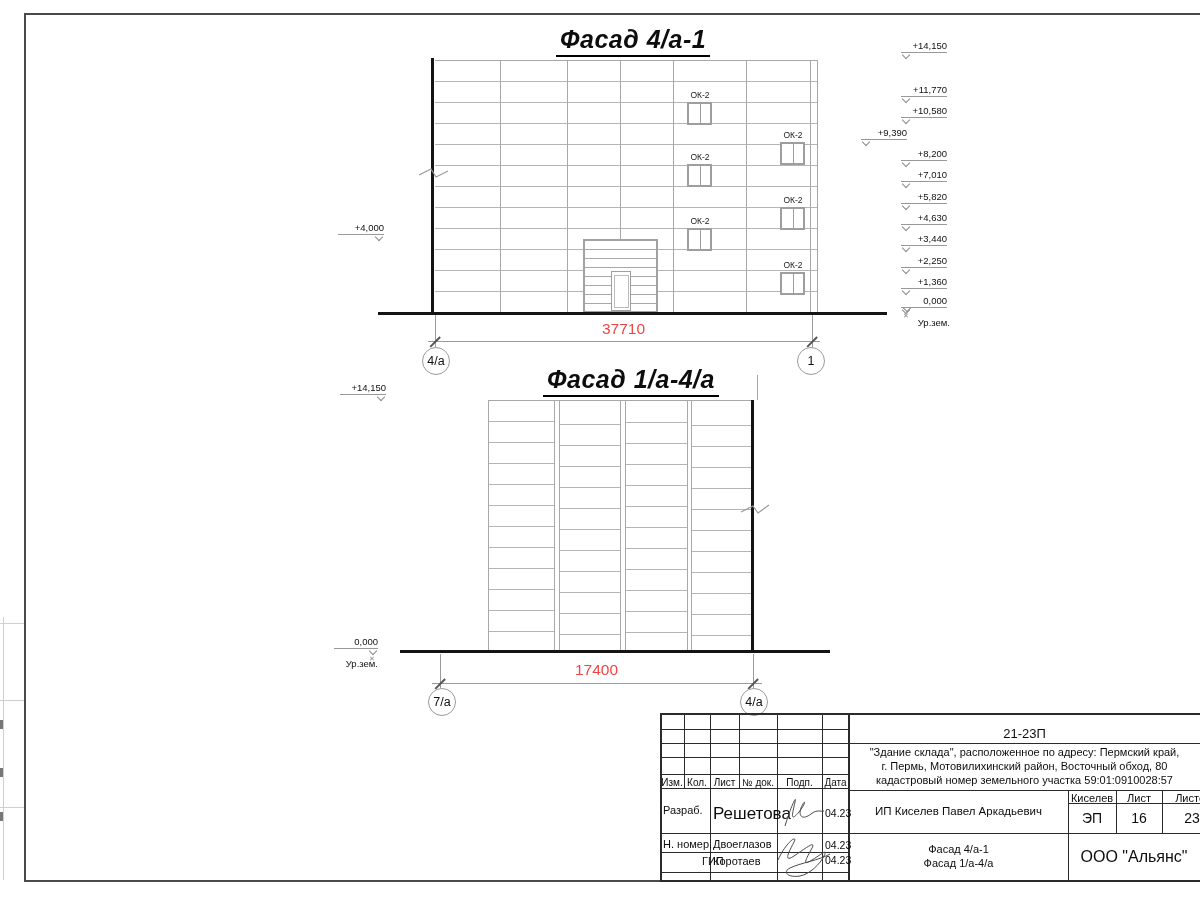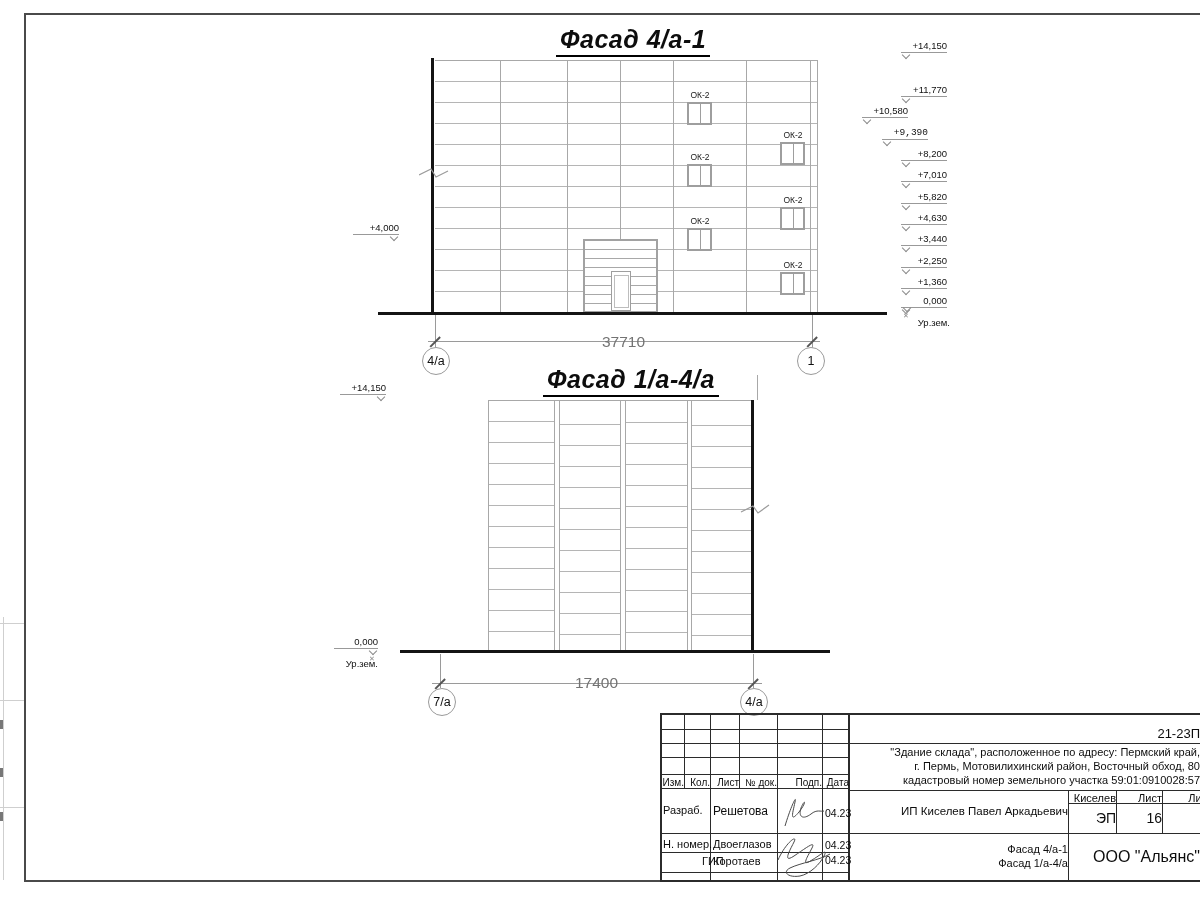--- a/index.html
+++ b/index.html
@@ -33,26 +33,26 @@
   .plain{border-bottom:none;}
   .plain::after{display:none;}
   .chev{position:absolute;width:5px;height:5px;border-right:1px solid #8a8a8a;border-bottom:1px solid #8a8a8a;transform:rotate(45deg);}
   .xmark{position:absolute;font-size:7px;line-height:7px;color:#8a8a8a;}
   
   .ftitle{position:absolute;font-size:25px;font-style:italic;font-weight:700;letter-spacing:0.5px;border-bottom:2.5px solid #000;padding:0 4px 1px 4px;color:#0d0d0d;}
   
   .dimline{position:absolute;height:1px;background:#9a9a9a;}
   .extline{position:absolute;width:1px;background:#9a9a9a;}
   .tick{position:absolute;width:14px;height:1.5px;background:#555;transform:rotate(-45deg);}
-  .dimtxt{position:absolute;text-align:center;font-size:15.5px;color:#737373;margin-top:13px;}
+  .dimtxt{position:absolute;text-align:center;font-size:15.5px;color:#ef4444;}
   .bubble{position:absolute;width:26px;height:26px;border:1px solid #9a9a9a;border-radius:50%;background:#fff;text-align:center;line-height:26px;font-size:12.5px;color:#111;}
   
   .tbl{position:absolute;background:#2b2b2b;}
   .tbt{position:absolute;color:#0d0d0d;white-space:nowrap;}
-  .ctr{text-align:right;}
+  .ctr{text-align:center;}
   .faint{position:absolute;background:#cfcfcf;}
   .stub{position:absolute;background:#777;}
 </style>
 </head>
 <body>
 
 <div class="frame" style="left:24px;top:13px;width:1176px;height:2px;"></div>
 <div class="frame" style="left:24px;top:13px;width:2px;height:869px;"></div>
 <div class="frame" style="left:24px;top:880px;width:1176px;height:2px;"></div>
 
@@ -103,26 +103,26 @@
 
 <div class="extline" style="left:435px;top:315px;height:39px;"></div>
 <div class="extline" style="left:812px;top:315px;height:39px;"></div>
 <div class="dimline" style="left:428px;top:341px;width:392px;"></div>
 <div class="tick" style="left:428px;top:341px;"></div>
 <div class="tick" style="left:805px;top:341px;"></div>
 <div class="dimtxt" style="left:435px;top:320px;width:377px;">37710</div>
 <div class="bubble" style="left:422px;top:347px;">4/а</div>
 <div class="bubble" style="left:797px;top:347px;">1</div>
 
-<div class="elev cr" style="left:353px;top:223px;width:46px;">+4,000</div>
+<div class="elev cr" style="left:338px;top:223px;width:46px;">+4,000</div>
 
 <div class="elev cl" style="left:901px;top:41px;width:46px;">+14,150</div>
 <div class="elev cl" style="left:901px;top:85px;width:46px;">+11,770</div>
-<div class="elev cl" style="left:862px;top:106px;width:46px;">+10,580</div>
-<div class="elev cl" style="left:882px;top:128px;width:46px;font-family:Liberation Mono, monospace;">+9,390</div>
+<div class="elev cl" style="left:901px;top:106px;width:46px;">+10,580</div>
+<div class="elev cl" style="left:861px;top:128px;width:46px;">+9,390</div>
 <div class="elev cl" style="left:901px;top:149px;width:46px;">+8,200</div>
 <div class="elev cl" style="left:901px;top:170px;width:46px;">+7,010</div>
 <div class="elev cl" style="left:901px;top:192px;width:46px;">+5,820</div>
 <div class="elev cl" style="left:901px;top:213px;width:46px;">+4,630</div>
 <div class="elev cl" style="left:901px;top:234px;width:46px;">+3,440</div>
 <div class="elev cl" style="left:901px;top:256px;width:46px;">+2,250</div>
 <div class="elev cl" style="left:901px;top:277px;width:46px;">+1,360</div>
 <div class="elev cl" style="left:901px;top:296px;width:46px;">0,000</div>
 <div class="chev" style="left:904px;top:305px;"></div>
 <span class="xmark" style="left:903px;top:312px;">✕</span>
@@ -193,21 +193,21 @@
 <div class="tbt ctr" style="left:849px;top:774px;width:351px;font-size:11px;">кадастровый номер земельного участка 59:01:0910028:57</div>
 
 <div class="tbt ctr" style="left:660px;top:777px;width:24px;font-size:10px;">Изм.</div>
 <div class="tbt ctr" style="left:684px;top:777px;width:26px;font-size:10px;">Кол.</div>
 <div class="tbt ctr" style="left:710px;top:777px;width:29px;font-size:10px;">Лист</div>
 <div class="tbt ctr" style="left:739px;top:777px;width:38px;font-size:10px;">№ док.</div>
 <div class="tbt ctr" style="left:777px;top:777px;width:45px;font-size:10px;">Подп.</div>
 <div class="tbt ctr" style="left:822px;top:777px;width:27px;font-size:10px;">Дата</div>
 
 <div class="tbt" style="left:663px;top:804px;font-size:11px;">Разраб.</div>
-<div class="tbt" style="left:713px;top:804px;font-size:12px;">Решетова</div>
+<div class="tbt" style="left:713px;top:804px;font-size:17px;">Решетова</div>
 <div class="tbt" style="left:825px;top:807px;font-size:10.5px;">04.23</div>
 <div class="tbt" style="left:663px;top:838px;font-size:11px;">Н. номер.</div>
 <div class="tbt" style="left:713px;top:838px;font-size:11px;">Двоеглазов</div>
 <div class="tbt" style="left:825px;top:839px;font-size:10.5px;">04.23</div>
 <div class="tbt" style="left:702px;top:855px;font-size:11px;">ГИП</div>
 <div class="tbt" style="left:713px;top:855px;font-size:11px;">Коротаев</div>
 <div class="tbt" style="left:825px;top:854px;font-size:10.5px;">04.23</div>
 
 <svg class="abs" style="left:781px;top:792px;" width="44" height="40" viewBox="0 0 44 40">
   <path d="M4 34 C10 14 16 2 14 10 C12 20 8 32 18 20 C26 10 24 6 20 16 C17 25 22 28 30 22 C36 17 40 20 43 19" stroke="#4a4a4a" stroke-width="1" fill="none"></path>

